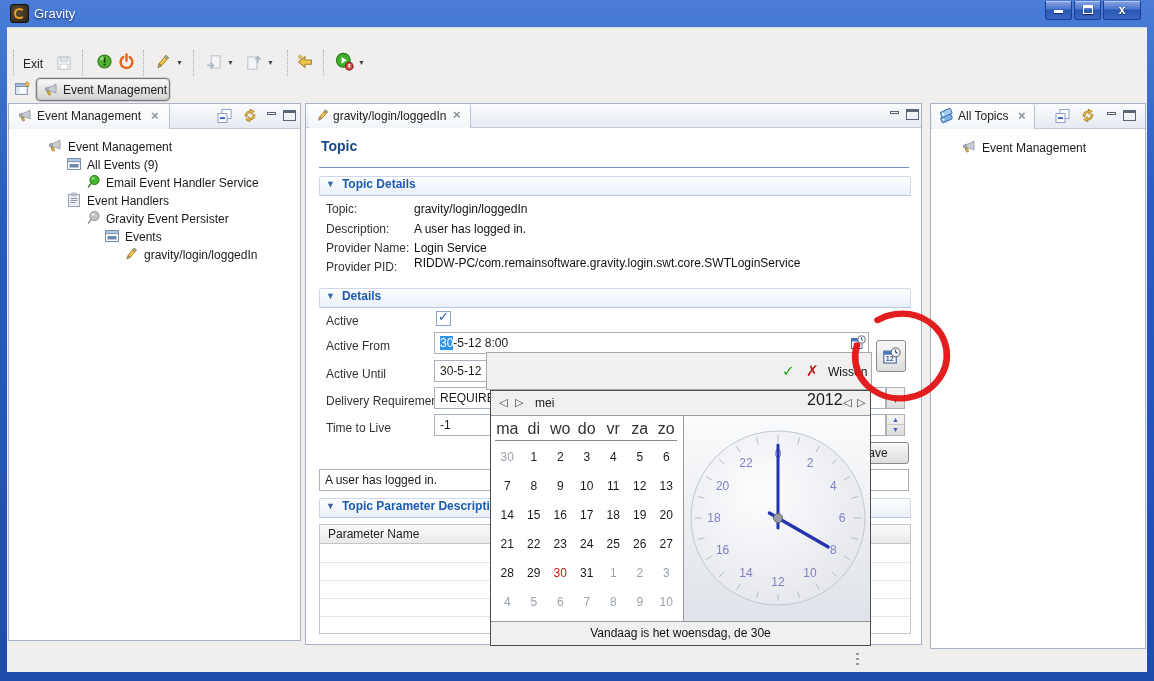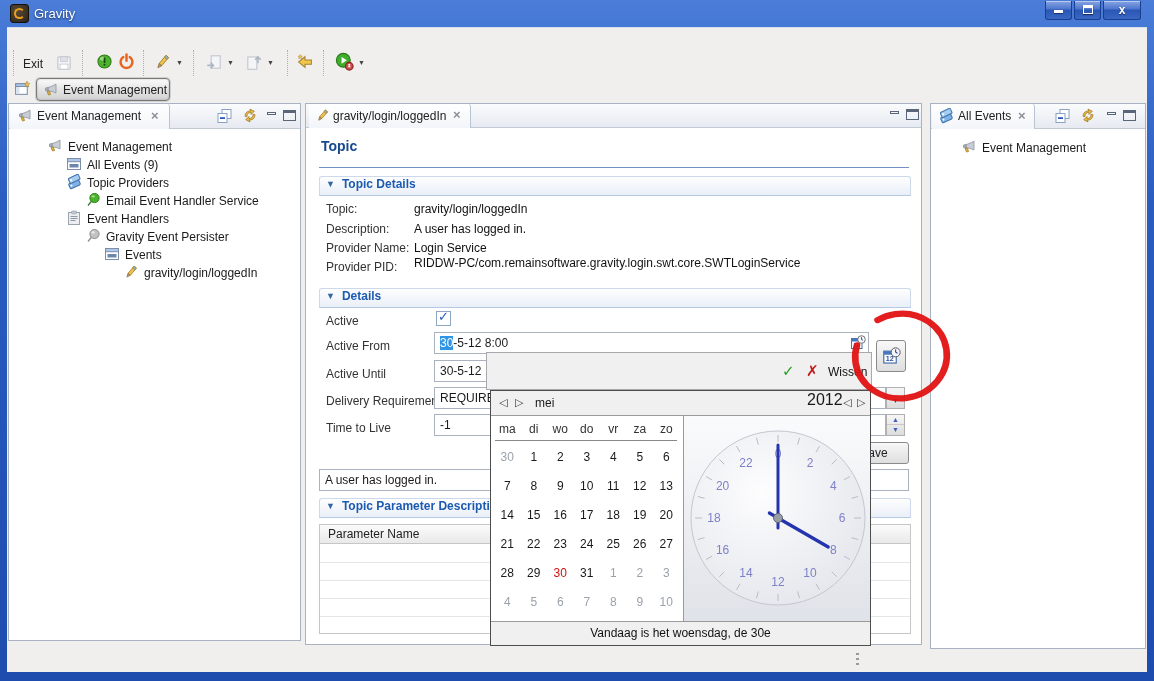--- a/index.html
+++ b/index.html
@@ -74,21 +74,21 @@
   .tbody { border:1px solid #c6c6c6; border-top:none; background:#fff; }
   .tline { height:1px; background:#e4e7ea; }
 
   
   .pop-topbar { background:#f0f0f0; border:1px solid #a9a9a9; z-index:10; }
   .pop-panel  { background:#fff; border:1px solid #4d4d4d; z-index:10; }
   .cal-head { background:#f0f0f0; border-bottom:1px solid #9a9a9a; }
   .navarrow { font-size:11px; color:#333; }
   .cal-grid { display:grid; grid-template-columns:repeat(7,26.5px); }
   .cal-grid span { text-align:center; }
-  .dayname { font-size:12px; color:#333; line-height:22px; }
+  .dayname { font-size:16px; color:#333; line-height:22px; }
   .dcell { position:relative; font-size:12px; line-height:29px; color:#1a1a1a; }
   .dcell.muted { color:#9aa2ac; }
   .dcell.sel { color:#cc1111; }
   .dcell.sel i { position:absolute; left:-1px; top:1px; width:27px; height:27px; border:1px solid #5a93c8;
     border-radius:4px; background:linear-gradient(180deg,#d9ecfb,#a8d0f0); z-index:-1; }
   .clockarea { background:linear-gradient(180deg,#fafbfc,#dfe2e8); }
   .pop-footer { background:#f0f0f0; border-top:1px solid #9a9a9a; text-align:center; font-size:12px;
     line-height:23px; color:#111; }
   .dotgrip { width:3px; height:15px; background:repeating-linear-gradient(180deg,#9a9a9a 0 2px,transparent 2px 5px); }
   svg { display:block; }
@@ -239,28 +239,20 @@
         <div class="trow" style="padding-left: 38px;"><span class="icn"><svg viewBox="0 0 16 16" width="100%" height="100%">
               <path d="M13 2 13 11C10 9.5 7.5 9 5 9L5 5.5C7.5 5 10 4 13 2Z" fill="#c9cdd4" stroke="#8d939e" stroke-width=".8"></path>
               <path d="M2.5 6 5 5.5 5 9 2.5 8.5Z" fill="#aab0ba" stroke="#8d939e" stroke-width=".8"></path>
               <path d="M4 9.2 5.5 13 7.5 12.5 6.5 9.2Z" fill="#e3b341" stroke="#a3802a" stroke-width=".8"></path>
             </svg></span><span>Event Management</span></div>
         <div class="trow" style="padding-left: 57px;"><span class="icn"><svg viewBox="0 0 16 16" width="100%" height="100%">
               <rect x="1.5" y="2.5" width="13" height="11" fill="#fff" stroke="#7d8ea8"></rect>
               <rect x="1.5" y="2.5" width="13" height="3.2" fill="#aec6e8" stroke="#7d8ea8"></rect>
               <rect x="3.5" y="8" width="9" height="3.5" fill="#6b87ac"></rect>
             </svg></span><span>All Events (9)</span></div>
-        <div class="trow" style="padding-left: 57px;"><span class="icn"><svg viewBox="0 0 16 16" width="100%" height="100%">
-              <g transform="rotate(-25 8 8)">
-                <rect x="2" y="7.5" width="11" height="5.5" rx="1.2" fill="#7fb2e6" stroke="#3f74ad"></rect>
-                <circle cx="4.2" cy="10.2" r="1" fill="#fff"></circle>
-                <rect x="4" y="2.5" width="11" height="5.5" rx="1.2" fill="#a8ccf0" stroke="#3f74ad"></rect>
-                <circle cx="6.2" cy="5.2" r="1" fill="#fff"></circle>
-              </g>
-            </svg></span><span>Topic Providers</span></div>
         <div class="trow" style="padding-left: 76px;"><span class="icn"><svg viewBox="0 0 16 16" width="100%" height="100%">
               <path d="M3 13.5 7 8.5" stroke="#3f7a35" stroke-width="1.3"></path>
               <circle cx="9.5" cy="6" r="4.6" fill="#47b42a" stroke="#2f7d17"></circle>
               <ellipse cx="8.2" cy="4.4" rx="1.8" ry="1.2" fill="#a5e093" opacity=".85"></ellipse>
             </svg></span><span>Email Event Handler Service</span></div>
         <div class="trow" style="padding-left: 57px;"><span class="icn"><svg viewBox="0 0 16 16" width="100%" height="100%">
               <rect x="2.5" y="2.5" width="11" height="12" fill="#eceef2" stroke="#9aa2ae"></rect>
               <rect x="5.5" y="1" width="5" height="2.8" rx=".8" fill="#c2c9d4" stroke="#9aa2ae" stroke-width=".7"></rect>
               <path d="M4.5 6.5h7M4.5 8.5h7M4.5 10.5h5" stroke="#9198a6"></path>
             </svg></span><span>Event Handlers</span></div>
@@ -388,21 +380,21 @@
         <span class="abs" style="left:6px;top:4px;width:16px;height:16px;">
             <svg viewBox="0 0 16 16" width="100%" height="100%">
               <g transform="rotate(-25 8 8)">
                 <rect x="2" y="7.5" width="11" height="5.5" rx="1.2" fill="#7fb2e6" stroke="#3f74ad"></rect>
                 <circle cx="4.2" cy="10.2" r="1" fill="#fff"></circle>
                 <rect x="4" y="2.5" width="11" height="5.5" rx="1.2" fill="#a8ccf0" stroke="#3f74ad"></rect>
                 <circle cx="6.2" cy="5.2" r="1" fill="#fff"></circle>
               </g>
             </svg>
           </span>
-        <span class="abs tablabel" style="left:26px;top:5px;">All Events</span>
+        <span class="abs tablabel" style="left:26px;top:5px;">All Topics</span>
         <span class="abs tabclose" style="left:86px;top:6px;">×</span>
       </div>
       <span class="abs" style="left:123px;top:4px;width:17px;height:16px;">
           <svg viewBox="0 0 16 16" width="100%" height="100%">
             <rect x="5.5" y="1.5" width="9" height="9" fill="#fff" stroke="#8aa0c4"></rect>
             <rect x="1.5" y="5.5" width="9" height="9" fill="#fff" stroke="#8aa0c4"></rect>
             <rect x="3.5" y="9.2" width="5" height="1.8" fill="#2a5ac0"></rect>
           </svg>
         </span>
       <span class="abs" style="left:148px;top:3px;width:18px;height:17px;">

